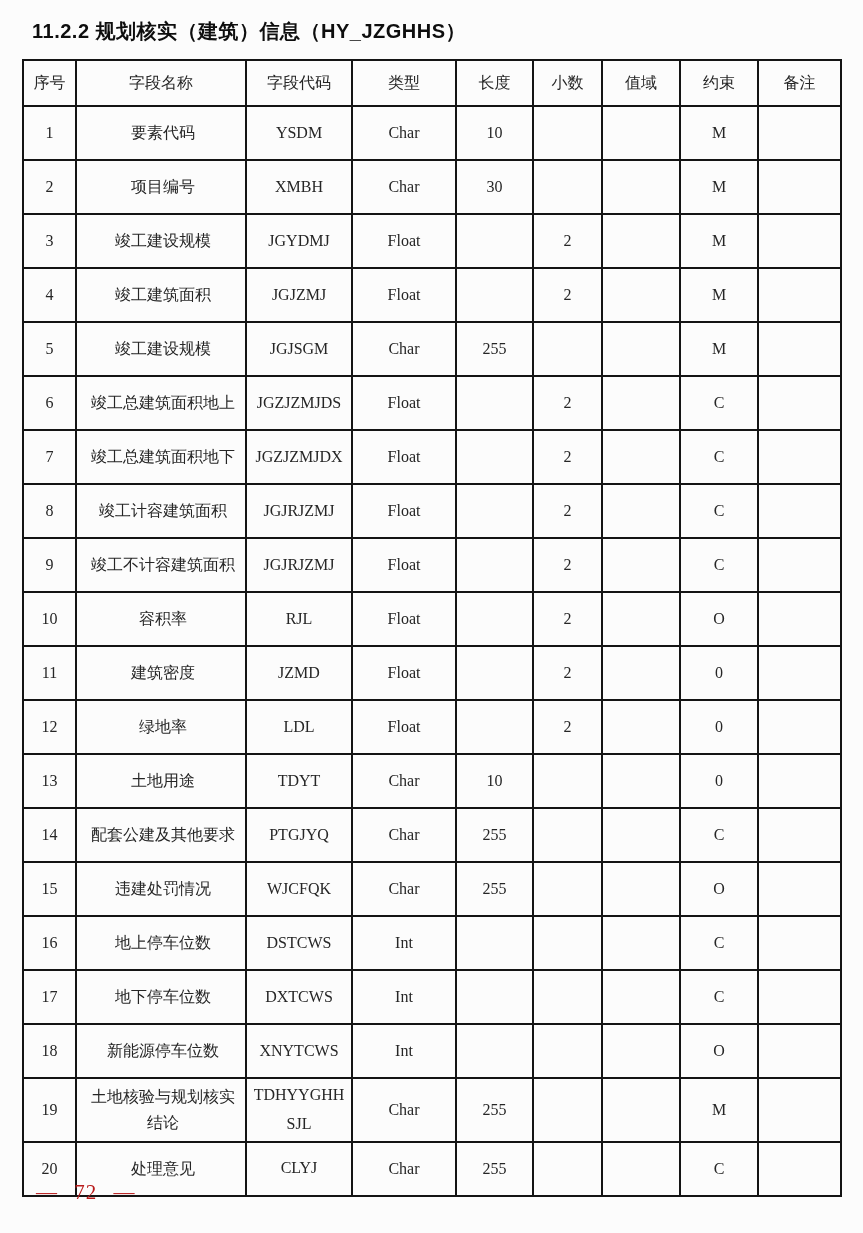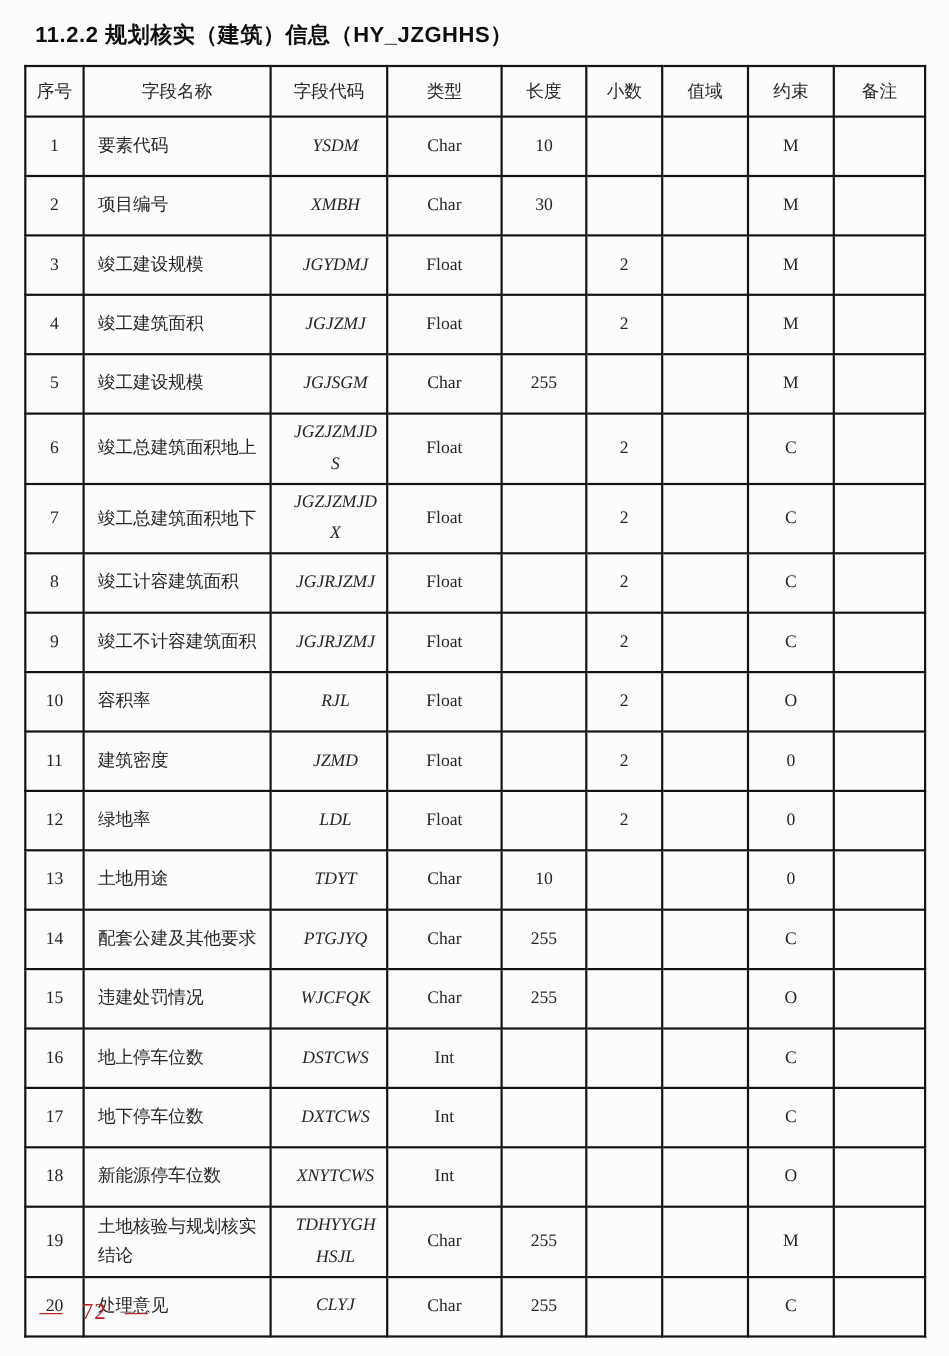--- a/index.html
+++ b/index.html
@@ -47,31 +47,30 @@
     color: #262626;
     overflow: hidden;
   }
   .field-table thead th {
     height: 40px;
   }
   .field-table tbody td {
     height: 48px;
   }
   .field-table td.c-name {
-    text-align: left;
+    text-align: center;
     padding-left: 12px;
     padding-right: 8px;
     line-height: 1.6;
   }
   .field-table td.c-code {
-    padding-left: 17px;
+    padding-left: 5px;
     padding-right: 5px;
     word-break: break-all;
     line-height: 1.8;
-    font-style: italic;
   }
   .page-footer {
     position: absolute;
     left: 36px;
     top: 1180px;
     font-size: 21px;
     color: #b91c1c;
     word-spacing: 10px;
     letter-spacing: 1px;
   }

